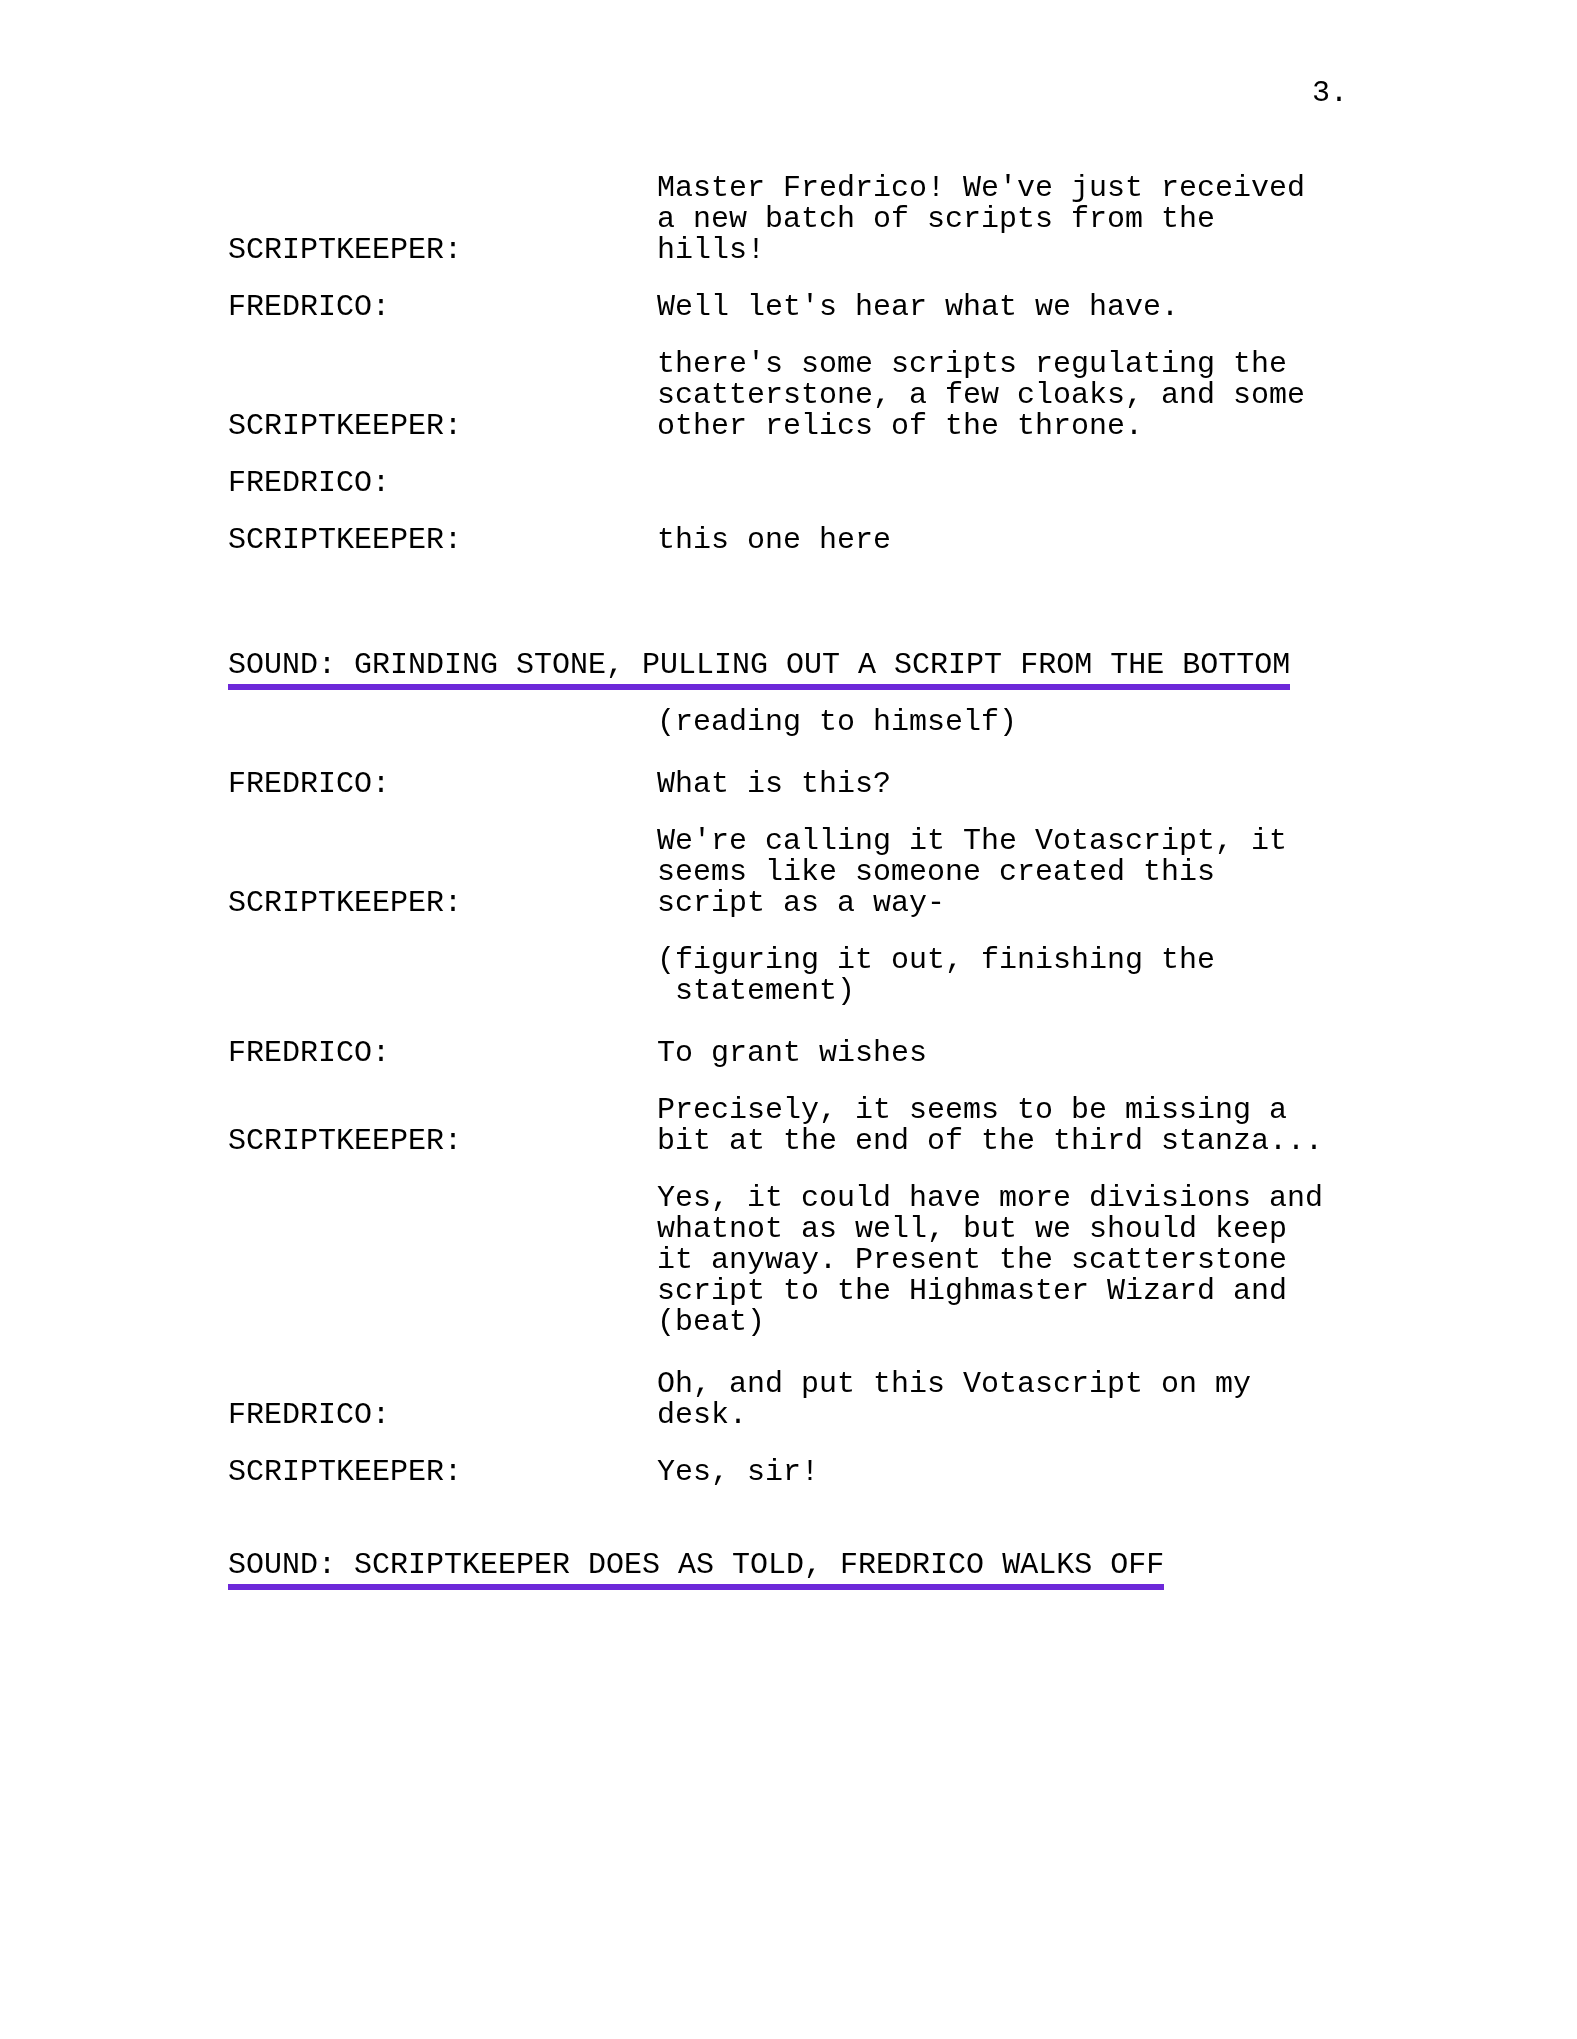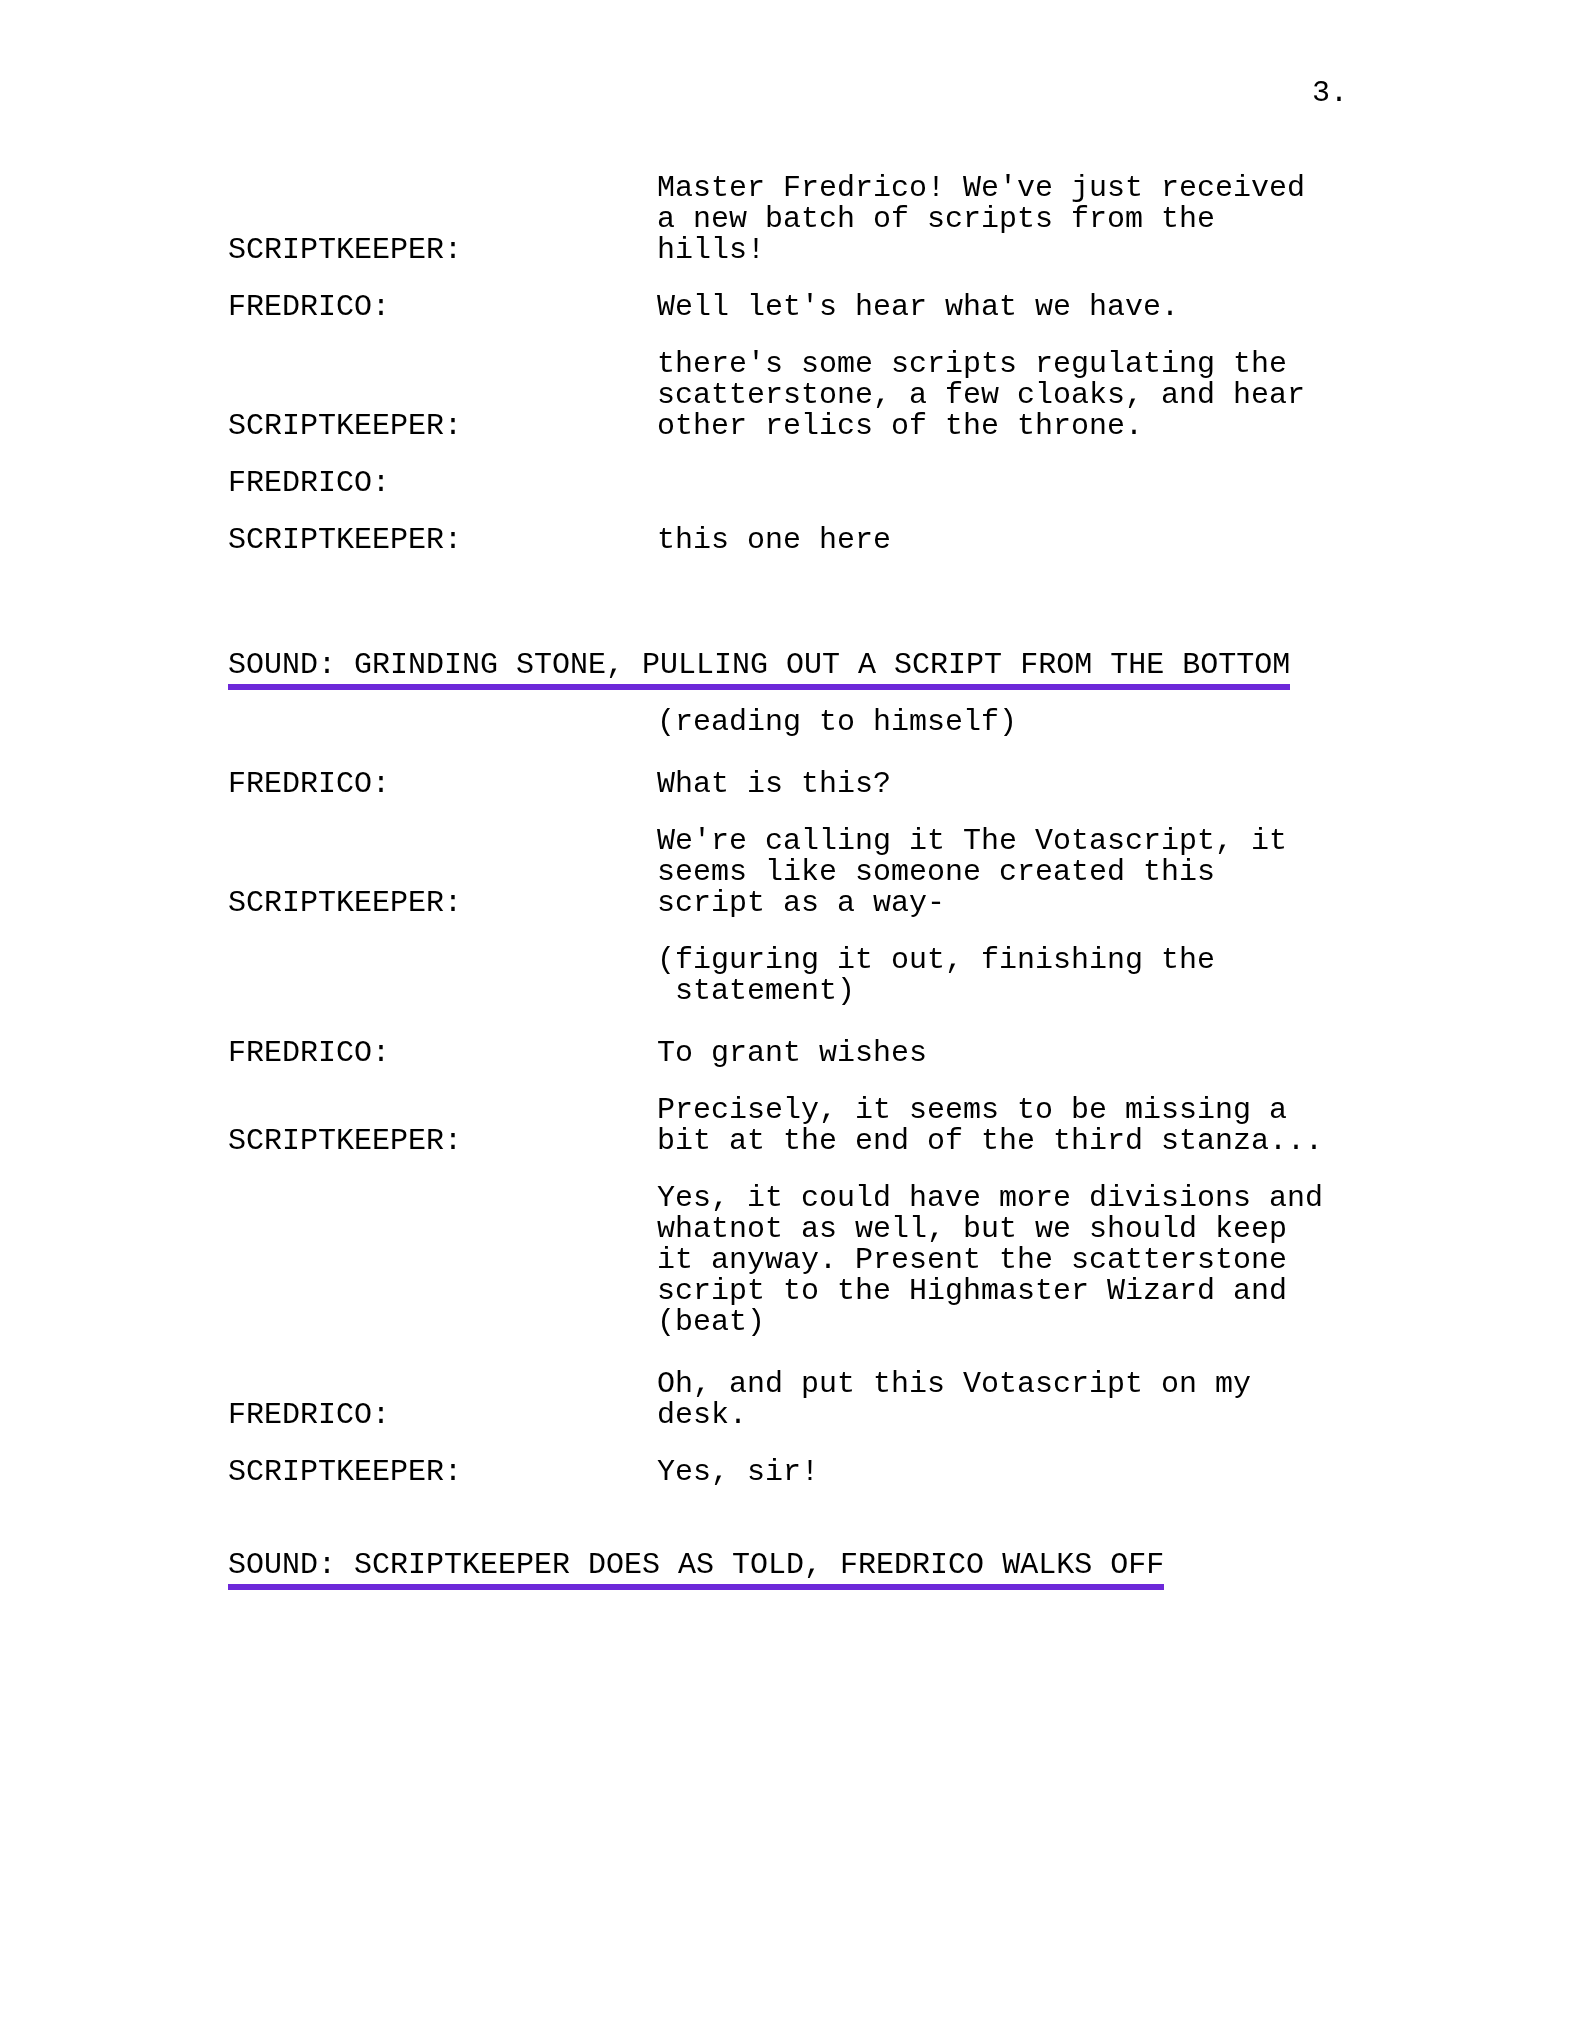--- a/index.html
+++ b/index.html
@@ -88,21 +88,21 @@
           <div class="paragraph">
             <div class="line">Well let's hear what we have.</div>
           </div>
         </div>
       </div>
       <div class="dialogue-block">
         <div class="speaker-cell">SCRIPTKEEPER:</div>
         <div class="dialogue-cell">
           <div class="paragraph">
             <div class="line">there's some scripts regulating the</div>
-            <div class="line">scatterstone, a few cloaks, and hear</div>
+            <div class="line">scatterstone, a few cloaks, and some</div>
             <div class="line">other relics of the throne.</div>
           </div>
         </div>
       </div>
       <div class="dialogue-block">
         <div class="speaker-cell">FREDRICO:</div>
       </div>
       <div class="dialogue-block">
         <div class="speaker-cell">SCRIPTKEEPER:</div>
         <div class="dialogue-cell">

